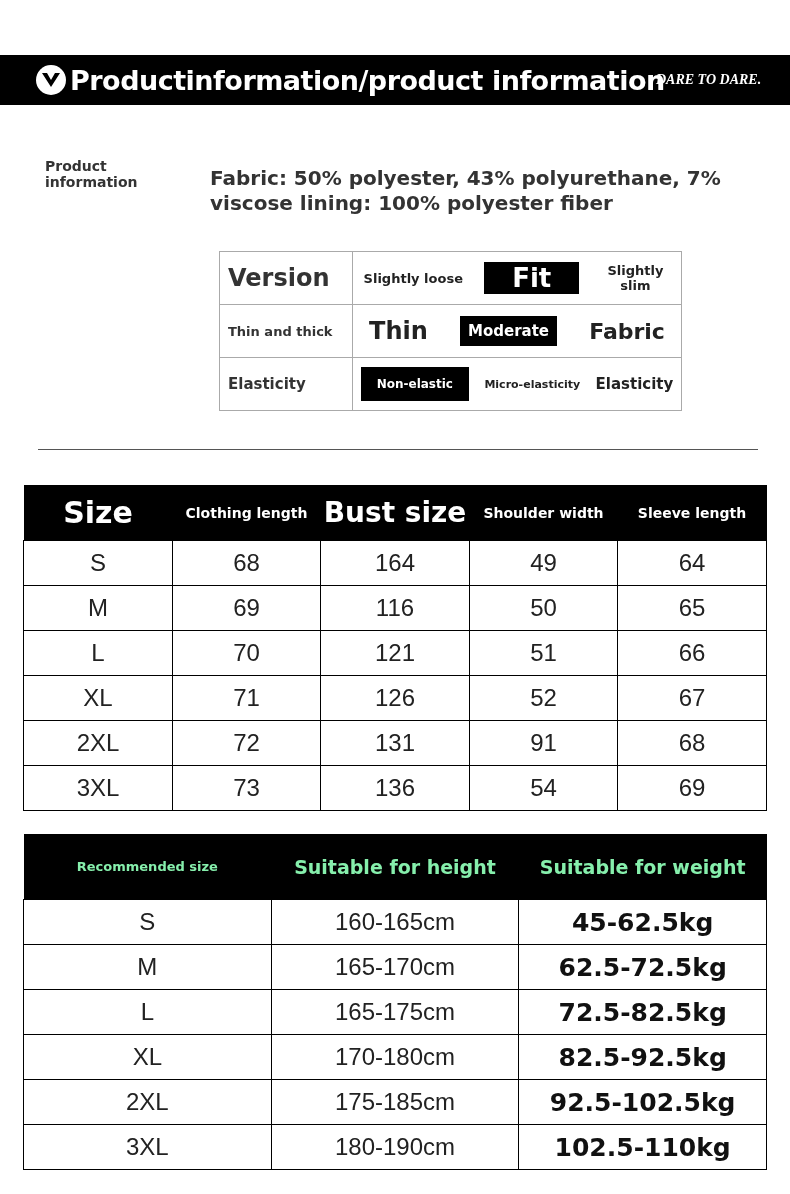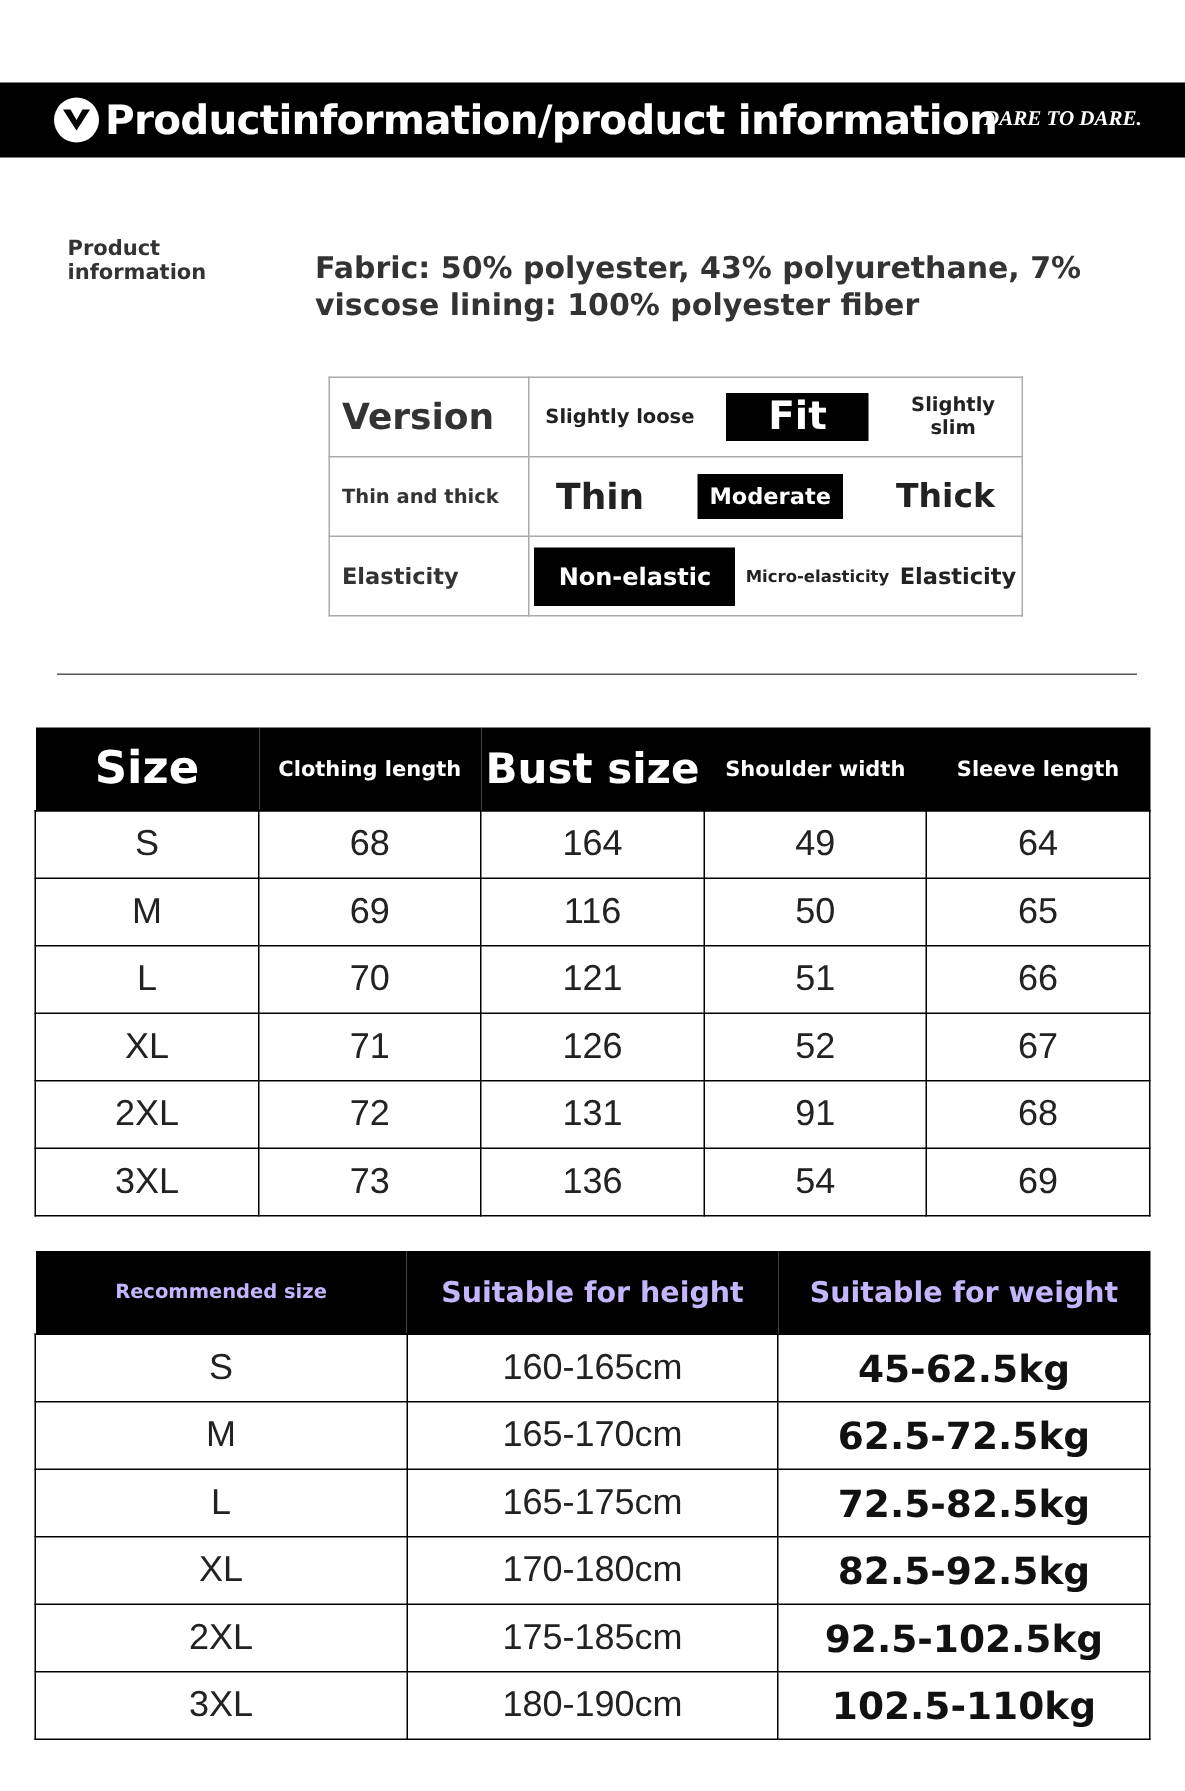--- a/index.html
+++ b/index.html
@@ -21,21 +21,21 @@
   .opt { display: inline-block; text-align: center; font-weight: bold; color: #222; }
   .opt.sel { background: #000; color: #fff; padding: 4px 10px; }
 
   .divider { position: absolute; left: 38px; top: 449px; width: 720px; height: 1px; background: #555; }
 
   .size { left: 23px; top: 485px; width: 744px; }
   .size th { background: #000; color: #fff; height: 55px; padding: 0; font-weight: bold; line-height: 16px; }
   .size td { border: 1px solid #000; height: 44px; text-align: center; font-size: 24px; font-family: "Liberation Sans", sans-serif; color: #222; padding: 0; }
 
   .rec { left: 23px; top: 834px; width: 744px; }
-  .rec th { background: #000; color: #c4b5fd; height: 55px; padding: 0; font-weight: bold; }
+  .rec th { background: #000; color: #86efac; height: 65px; padding: 0; font-weight: bold; }
   .rec td { border: 1px solid #000; height: 44px; text-align: center; font-size: 24px; font-family: "Liberation Sans", sans-serif; color: #222; padding: 0; }
   .rec td.w { font-family: "DejaVu Sans", sans-serif; font-weight: bold; font-size: 25px; color: #111; }
 </style>
 </head>
 <body>
 
 <div class="banner">
   <span class="icon">
     <svg width="20" height="18" viewBox="0 0 20 18">
         <path d="M1 2 L10 16 L19 2 L14 2 L10 9 L6 2 Z" fill="#000"></path>
@@ -59,29 +59,29 @@
       <span class="opt" style="font-size:13px;width:70px;">Slightly slim</span>
     </div>
         </td>
   </tr>
   <tr>
     <td class="lab" style="font-size:13px;">Thin and thick</td>
     <td>
           <div class="opts">
       <span class="opt" style="font-size:24px;">Thin</span>
       <span class="opt sel" style="font-size:15px;padding:6px 8px;">Moderate</span>
-      <span class="opt" style="font-size:22px;">Thick</span>
+      <span class="opt" style="font-size:22px;">Fabric</span>
     </div>
         </td>
   </tr>
   <tr>
     <td class="lab" style="font-size:15px;">Elasticity</td>
     <td>
           <div class="opts">
-      <span class="opt sel" style="font-size:16px;padding:10px 16px;">Non-elastic</span>
+      <span class="opt sel" style="font-size:12px;padding:10px 16px;">Non-elastic</span>
       <span class="opt" style="font-size:11px;">Micro-elasticity</span>
       <span class="opt" style="font-size:15px;">Elasticity</span>
     </div>
         </td>
   </tr>
 </tbody>
   </table>
 
 <div class="divider"></div>
 

